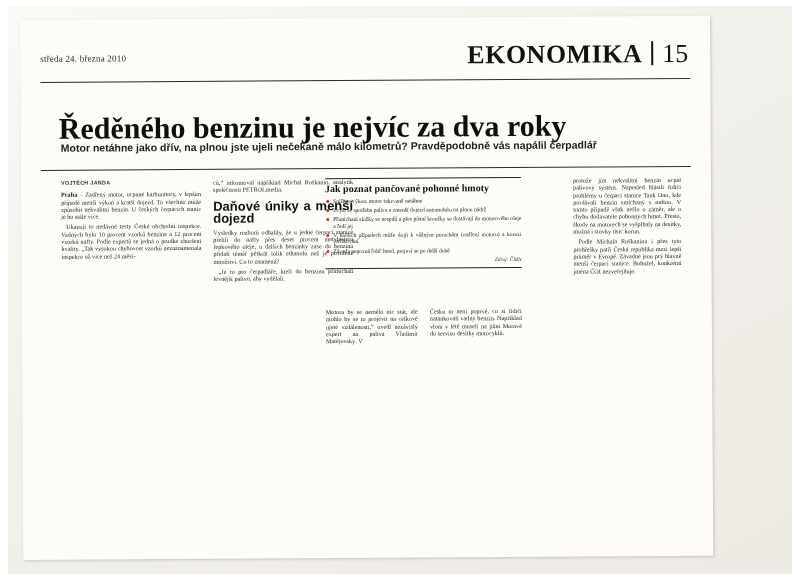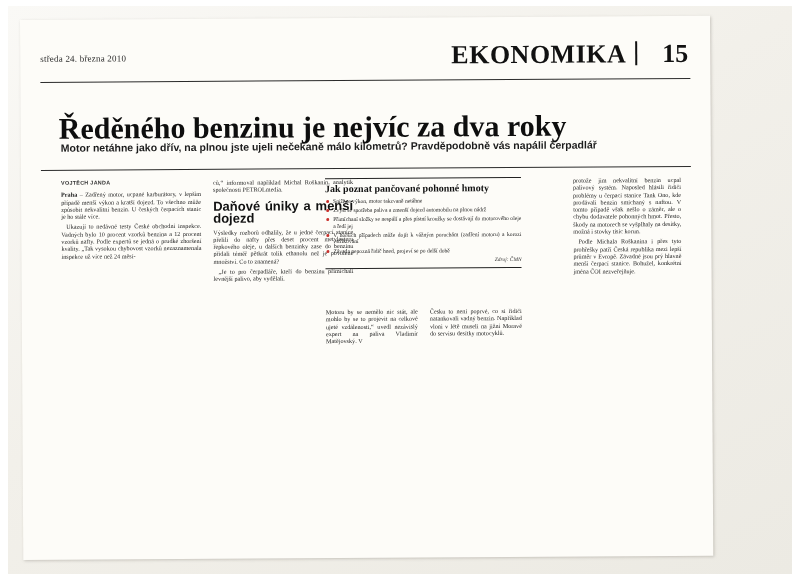--- a/index.html
+++ b/index.html
@@ -49,21 +49,21 @@
   .masthead .name{
     font-family:"Liberation Serif", serif;
     font-weight:bold;font-size:26px;letter-spacing:.5px;color:#111;
   }
   .masthead .bar{
     display:inline-block;width:2px;height:24px;background:#111;
     position:relative;top:3px;
   }
   .masthead .pageno{
     font-family:"Liberation Serif", serif;
-    font-weight:bold;font-size:26px;color:#111;margin-left:16px;
+    font-weight:normal;font-size:26px;color:#111;
   }
   .rule{
     position:absolute;left:20px;right:20px;height:1px;background:#2b2b2b;
   }
   #rule-top{top:62px;}
   #rule-head{top:150px;height:1px;background:#2b2b2b;}
   .headline{
     position:absolute;left:38px;right:28px;top:72px;
     font-family:"Liberation Serif", serif;
     font-weight:bold;font-size:30px;line-height:34px;letter-spacing:0px;

